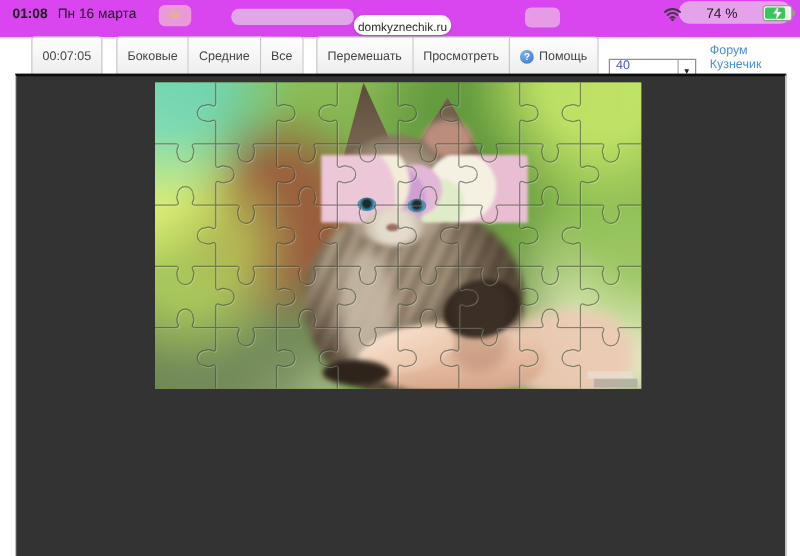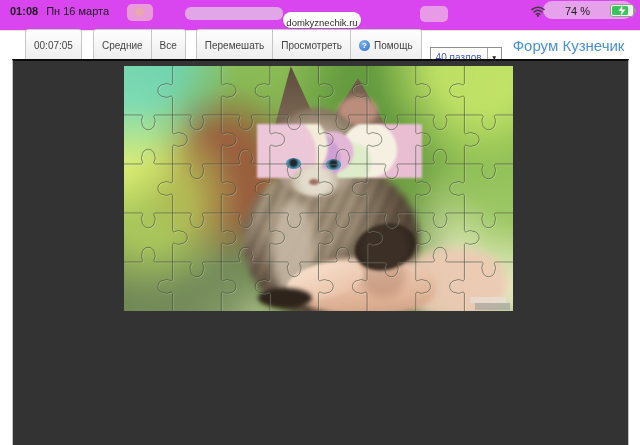--- a/index.html
+++ b/index.html
@@ -44,21 +44,21 @@
   .timer{margin-left:25px;}
   .grp1{margin-left:11px;}
   .grp2{margin-left:10px;}
   .help-ico{width:11px;height:11px;border-radius:50%;background:radial-gradient(circle at 35% 30%,#7db6ef,#2f6fd0);
     color:#ffffff;font-size:8px;font-weight:700;display:flex;align-items:center;justify-content:center;}
   .select{margin-left:8px;height:21px;box-sizing:border-box;border:1px solid #8f8f8f;background:#ffffff;
     display:flex;align-items:stretch;cursor:default;margin-top:24px;}
   .sel-text{padding:0 5px;display:flex;align-items:center;font-size:10px;color:#4553cc;}
   .sel-arrow{width:13px;border-left:1px solid #aaaaaa;display:flex;align-items:center;justify-content:center;
     font-size:6.5px;color:#222222;}
-  .forum-link{margin-left:11px;font-size:15px;color:#4a90d9;text-decoration:none;}
+  .forum-link{margin-left:11px;font-size:10px;color:#4a90d9;text-decoration:none;}
 
   
   .board{position:absolute;left:12px;top:59px;width:615px;height:386px;background:#333333;
     border-top:2px solid #0c0c0c;border-left:1px solid #c2c2c2;border-right:1px solid #c2c2c2;box-sizing:content-box;}
 
   .photo{position:absolute;left:111px;top:5px;width:389px;height:245px;overflow:hidden;background:#7cae4a;}
   .layer{position:absolute;}
   .bg{inset:-16px;
     background-color:#79a845;
     background-image:
@@ -162,20 +162,21 @@
             <polygon points="6.5,0 2.5,6 5.5,6 4.5,11 9.5,4.6 6.3,4.6" fill="#ffffff" stroke="#b8b0a0" stroke-width="0.4"></polygon>
           </svg>
       </span>
     </div>
   </div>
 
   <div class="toolbar">
     <button class="tb-btn timer">00:07:05</button>
 
     <div class="btn-group grp1">
+      <button class="tb-btn">Боковые</button>
       <button class="tb-btn">Средние</button>
       <button class="tb-btn">Все</button>
     </div>
 
     <div class="btn-group grp2">
       <button class="tb-btn">Перемешать</button>
       <button class="tb-btn">Просмотреть</button>
       <button class="tb-btn">
         <span class="help-ico">?</span>
         <span>Помощь</span>

